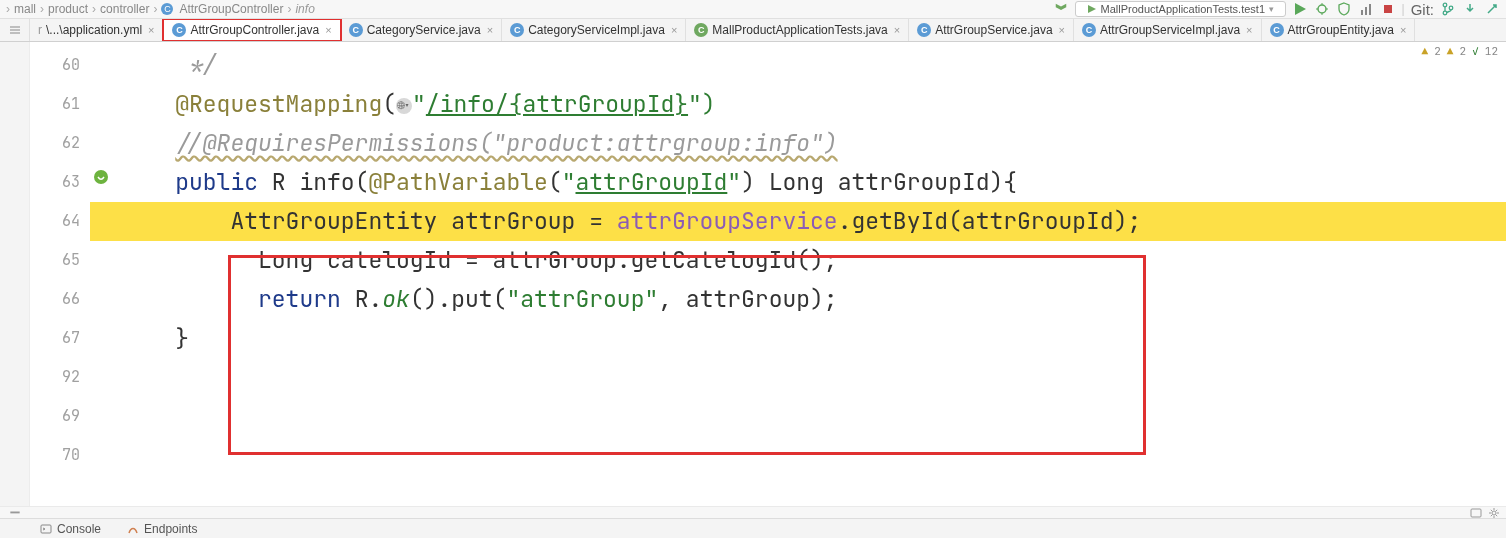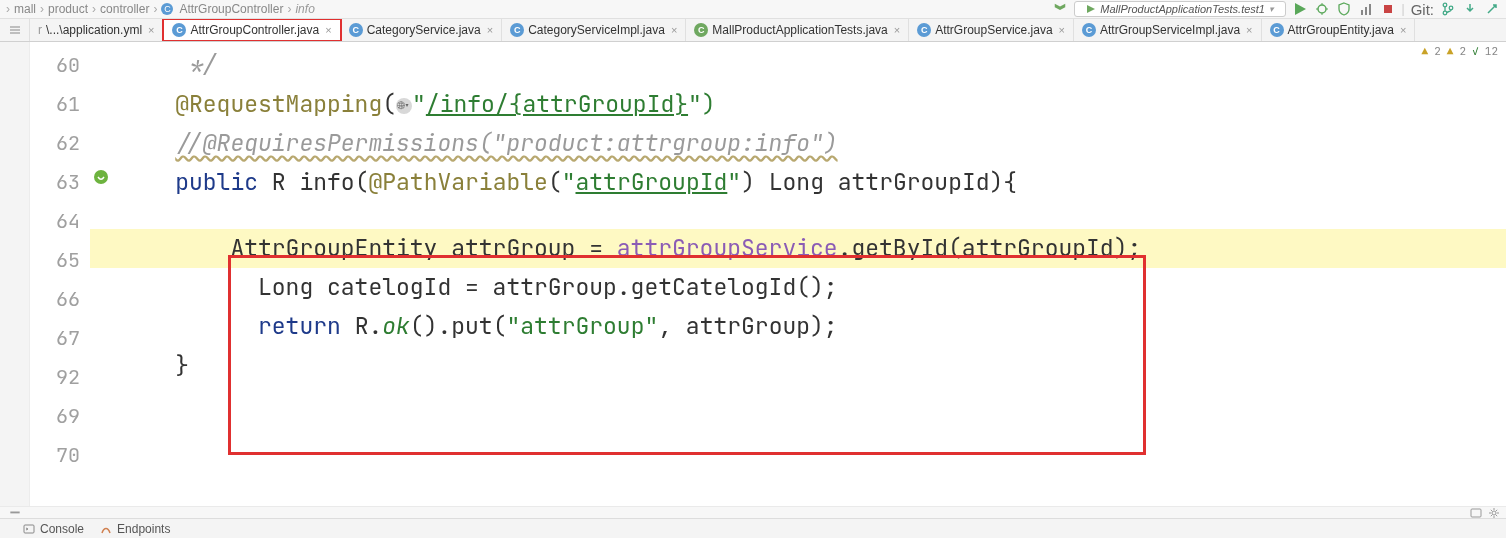--- a/index.html
+++ b/index.html
@@ -2,60 +2,60 @@
 <html><head>
 <meta charset="utf-8">
 <style>
   * { margin:0; padding:0; box-sizing:border-box; }
   html, body { width:1506px; height:542px; font-family:"Segoe UI", Arial, sans-serif; font-size:13px; color:#333; background:#fff; overflow:hidden; }
   .top-crumbs { height:18px; display:flex; align-items:center; gap:4px; padding:0 6px; background:#f7f7f7; color:#888; font-size:12px; overflow:hidden; white-space:nowrap; }
   .crumb-sep { color:#aaa; }
   .crumb-ic { display:inline-flex; width:12px; height:12px; border-radius:50%; align-items:center; justify-content:center; font-size:9px; color:#fff; background:#5b9bd5; margin-right:2px;}
   .crumb-m { color:#999; font-style:italic;}
   .top-toolbar { position:absolute; right:0; top:0; height:18px; display:flex; align-items:center; gap:6px; padding:0 6px; background:#f7f7f7; }
-  .run-combo { display:flex; align-items:center; height:16px; border:1px solid #ccc; border-radius:3px; padding:0 11px; background:#fff; font-size:11px; color:#555; gap:4px;font-style:italic;}
+  .run-combo { display:flex; align-items:center; height:16px; border:1px solid #ccc; border-radius:3px; padding:0 11px; background:#fff; font-size:11px; color:#555; gap:4px;}
   .tbtn { width:16px; height:16px; display:flex; align-items:center; justify-content:center; cursor:pointer; }
   .tbtn svg { width:14px; height:14px; }
   .git-label { font-size:15px; color:#666; }
 
   .tabbar { height:24px; background:#f4f4f4; border-top:1px solid #e0e0e0; border-bottom:1px solid #d0d0d0; display:flex; align-items:stretch; overflow:hidden; white-space:nowrap;}
   .left-tool { width:30px; min-width:30px; display:flex; align-items:center; justify-content:center; border-right:1px solid #e0e0e0;}
   .tab { display:flex; align-items:center; gap:4px; padding:0 8px; border-right:1px solid #e0e0e0; font-size:12px; color:#333; cursor:pointer; position:relative; }
   .tab .close { color:#999; font-size:11px; margin-left:2px;}
   .tab-ic { width:14px; height:14px; min-width:14px; border-radius:50%; display:flex; align-items:center; justify-content:center; font-size:9px; font-weight:bold; color:#fff; }
   .ic-java { background:#5b9bd5; }
   .ic-ui { background:#6fa860; }
   .tab.sel { background:#fff; }
   .tab.boxed { border:2px solid #e03030; margin:-1px -1px; z-index:3; }
 
   .editor-wrap { position:relative; height:calc(542px - 18px - 24px - 24px - 12px); display:flex; background:#fff; }
   .side-strip { width:30px; min-width:30px; background:#f4f4f4; border-right:1px solid #ececec;}
   .gutter { position:relative; width:60px; min-width:60px; background:#fff; text-align:right; padding-top:4px;}
-  .gutter .ln { height:39px; line-height:39px; font-family:"JetBrains Mono","Fira Code",Consolas,monospace; font-size:20px; color:#a0a0a0; padding-right:10px; }
+  .gutter .ln { height:39px; line-height:39px; font-family:"JetBrains Mono","Fira Code",Consolas,monospace; font-size:15px; color:#a0a0a0; padding-right:10px; }
   .gutter-ic { position:absolute; left:62px; }
   .code { flex:1; position:relative; padding-top:4px; font-family:"JetBrains Mono","Fira Code",Consolas,monospace; font-size:23px; }
   .code .row { height:39px; line-height:39px; white-space:pre; padding-left:30px; }
-  .code .row.hl { background:#fef9c3;margin-top:27px; }
+  .code .row.hl { background:#fde047; }
   .kw { color:#1e3a8a; font-weight:400;}
   .cm { color:#9a9a9a; font-style:italic; }
   .ann { color:#8a803a; }
   .str { color:#2e7d32; }
   .strit { color:#2e7d32; font-style:italic;}
   .fnm { color:#333; }
   .pvar { color:#8b5cb5; }
   .ul { text-decoration:underline; text-decoration-style:solid; }
   .wav { text-decoration:underline wavy #b8a870; text-underline-offset:4px;}
   .redbox { position:absolute; border:3px solid #e03030; pointer-events:none; }
   .status-tr { position:absolute; top:2px; right:8px; display:flex; gap:6px; font-size:11px; color:#888; align-items:center;}
   .tri-y { color:#c9a227; }
   .grn-chk { color:#2e7d32; }
 
   .bottom-strip { height:12px; background:#f7f7f7; border-top:1px solid #eaeaea; display:flex; justify-content:flex-end; align-items:center; padding-right:6px; gap:6px;}
   .bottom-strip .pic{ width:12px; height:12px; display:flex; align-items:center; justify-content:center; color:#888;}
-  .bottom-tabs { height:20px; background:#f4f4f4; border-top:1px solid #ddd; display:flex; align-items:center; gap:16px; padding-left:23px; font-size:12px; color:#555;}
+  .bottom-tabs { height:20px; background:#f4f4f4; border-top:1px solid #ddd; display:flex; align-items:center; gap:26px; padding-left:40px; font-size:12px; color:#555;}
   .bt { display:flex; align-items:center; gap:5px; cursor:pointer;}
   .bt-ic { width:12px; height:12px; display:flex; align-items:center; justify-content:center;}
   .globe-ic { width:16px; height:16px; border-radius:50%; background:#d8d8d8; color:#666; display:inline-flex; align-items:center; justify-content:center; font-size:10px; vertical-align:middle;}
   .pin { position:absolute; left:5px; top:498px; width:20px; height:20px; display:flex; align-items:center; justify-content:center; color:#888;}
 </style>
 </head>
 <body>
 
 <div class="top-crumbs">
   <span class="crumb-sep">›</span>

